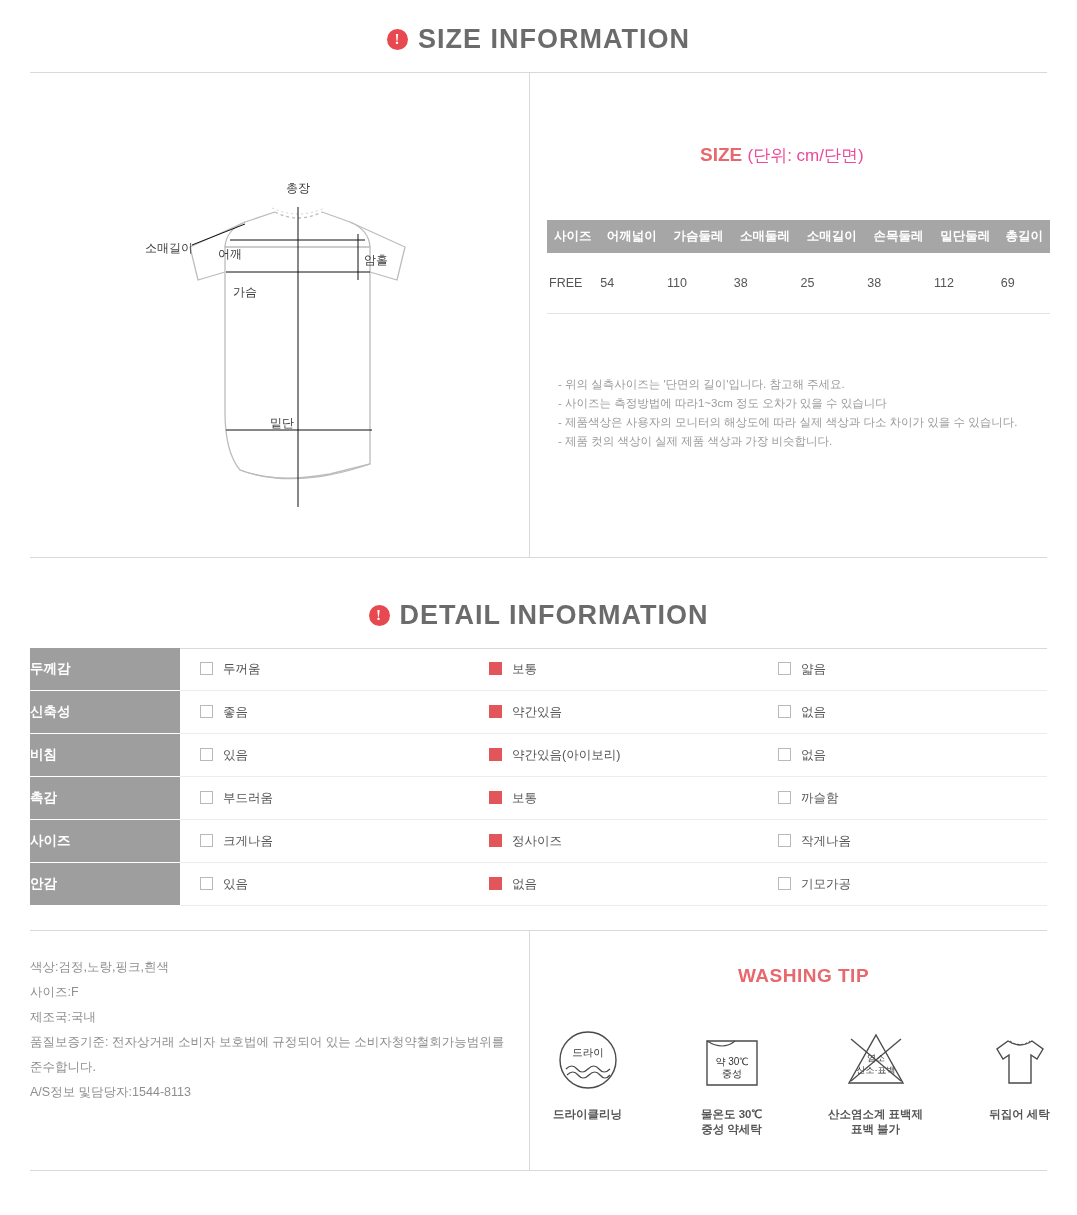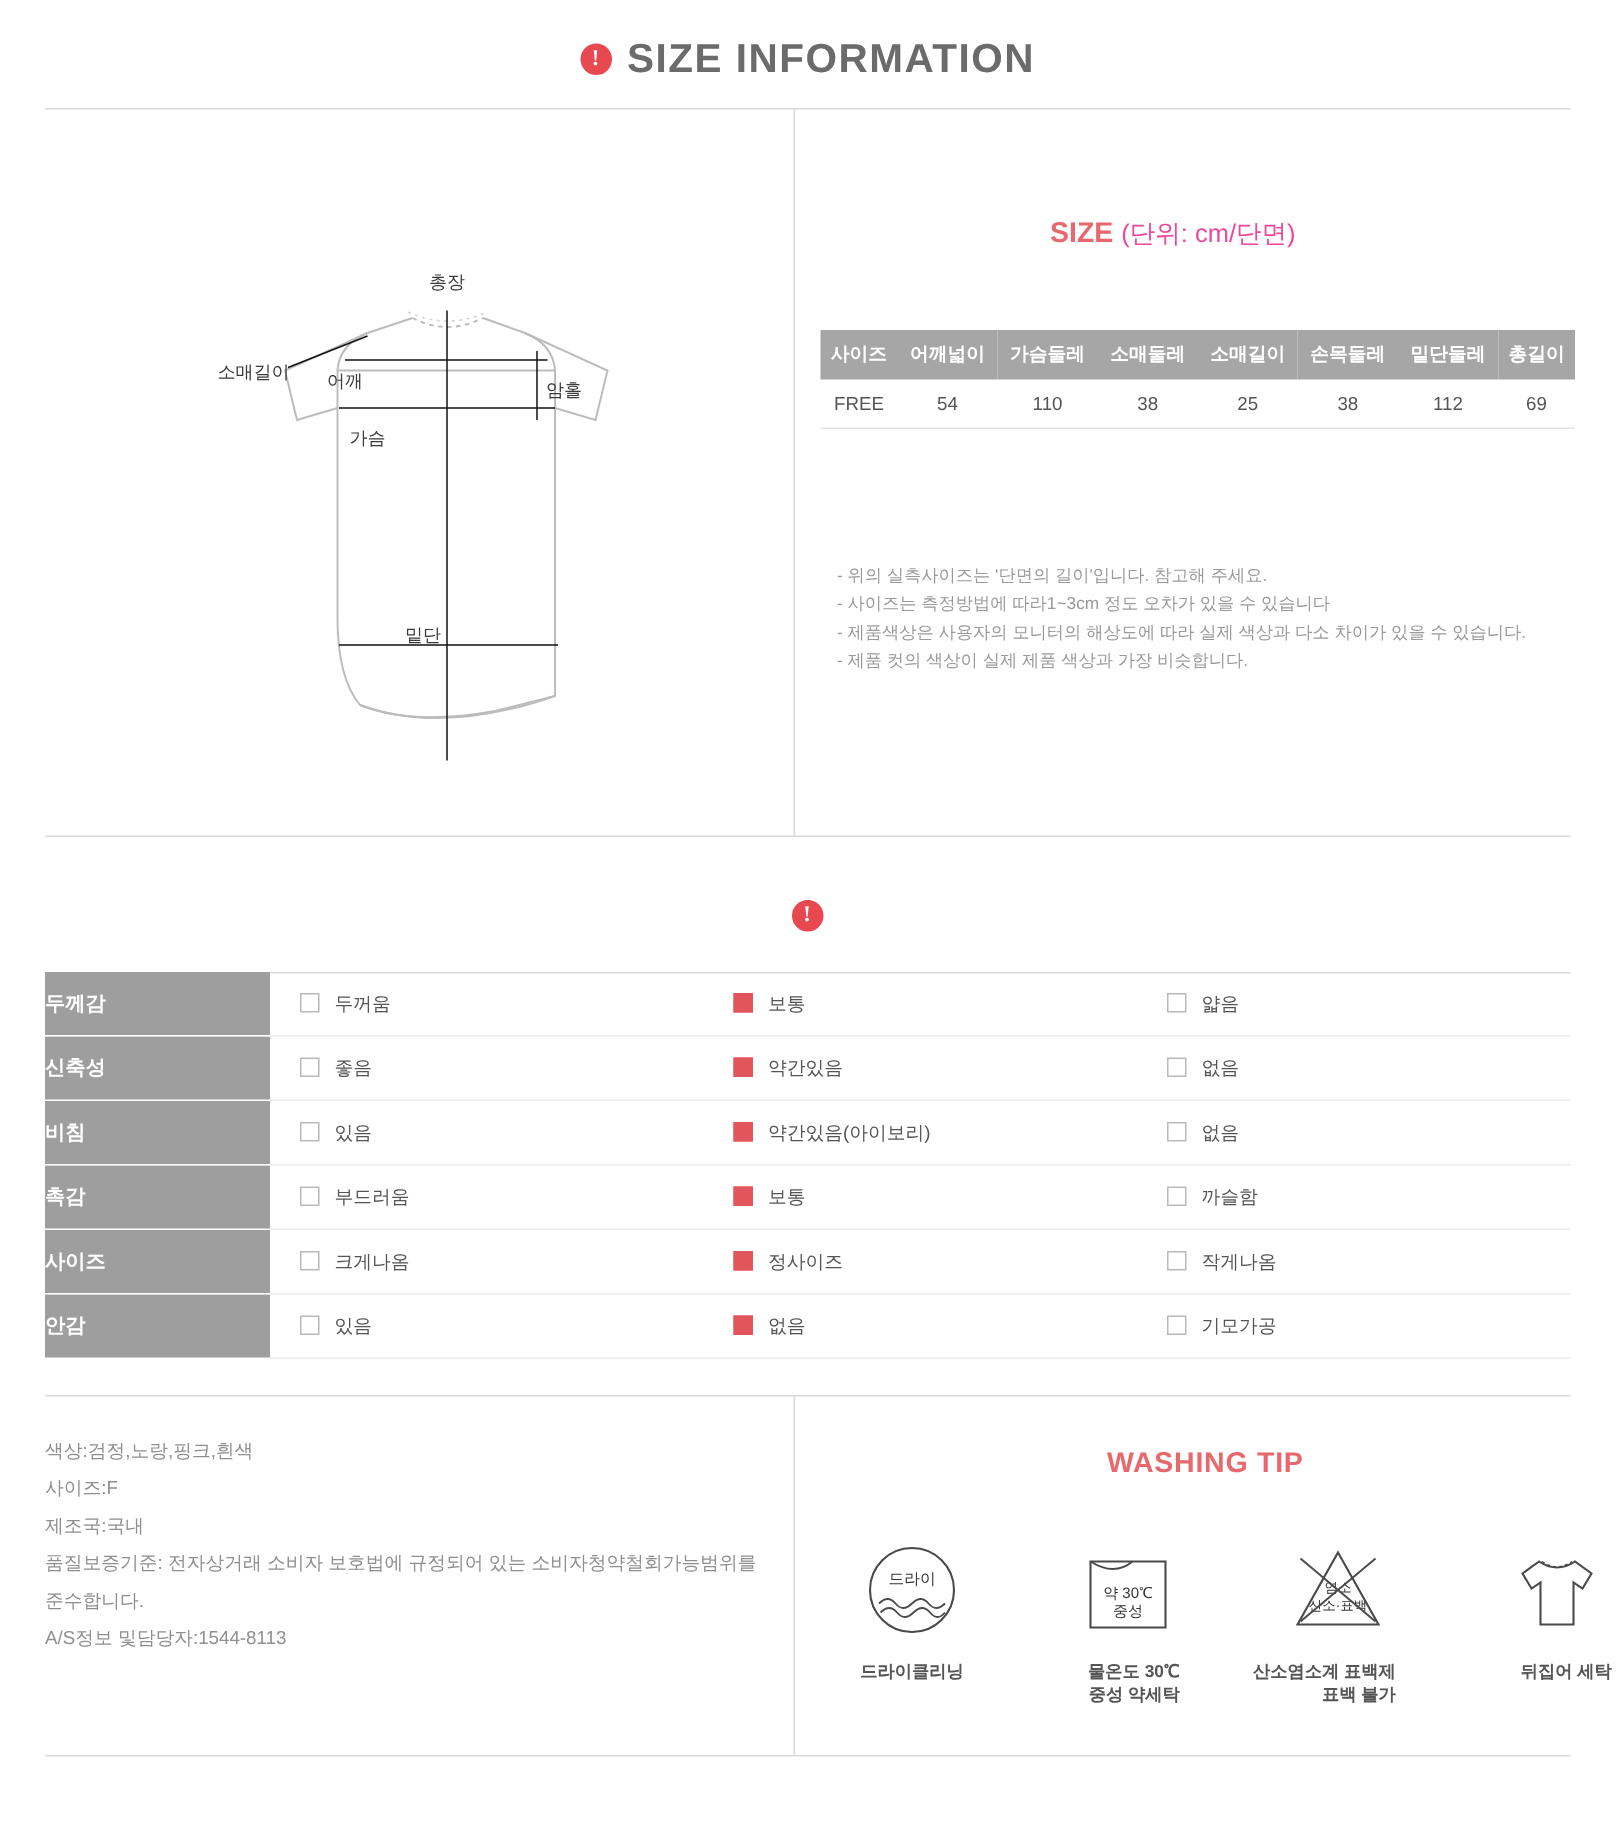--- a/index.html
+++ b/index.html
@@ -73,22 +73,22 @@
   }
   table.size-table th {
     background: #a6a6a6;
     color: #fff;
     font-weight: bold;
     padding: 8px 2px;
     font-size: 12.5px;
     white-space: nowrap;
   }
   table.size-table td {
-    text-align: center;
-    padding: 9px 2px;
+    text-align: left;
+    padding: 23px 2px;
     color: #555;
     border-bottom: 1px solid #e3e3e3;
     font-size: 12.5px;
   }
 
   .notes {
     position: absolute;
     left: 28px; top: 303px;
     font-size: 11.5px;
     line-height: 19px;
@@ -160,21 +160,21 @@
     color: #e8686d;
     letter-spacing: 0.5px;
     padding-top: 25px;
   }
   .wash-row {
     display: flex;
     justify-content: center;
     gap: 34px;
     margin-top: 38px;
   }
-  .wash-item { width: 110px; text-align: right; }
+  .wash-item { width: 110px; text-align: center; }
   .wash-item .cap {
     margin-top: 8px;
     font-size: 11.5px;
     font-weight: bold;
     color: #555;
     line-height: 15px;
     white-space: pre-line;
   }
 </style>
 </head>
@@ -265,20 +265,21 @@
       <div>- 위의 실측사이즈는 '단면의 길이'입니다. 참고해 주세요.</div>
       <div>- 사이즈는 측정방법에 따라1~3cm 정도 오차가 있을 수 있습니다</div>
       <div>- 제품색상은 사용자의 모니터의 해상도에 따라 실제 색상과 다소 차이가 있을 수 있습니다.</div>
       <div>- 제품 컷의 색상이 실제 제품 색상과 가장 비슷합니다.</div>
     </div>
   </div>
 </div>
 
 <div id="detail-title" class="section-title">
   <span class="excl-icon">!</span>
+  <span>DETAIL INFORMATION</span>
 </div>
 
 <div class="hline" style="left:30px; top:648px; width:1017px;"></div>
 
 <table id="detail-table">
   <tbody>
     <tr>
       <td class="dt-label">두께감</td>
       <td class="dt-opt"><span class="box"></span><span class="txt">두꺼움</span></td>
       <td class="dt-opt"><span class="box checked"></span><span class="txt">보통</span></td>

